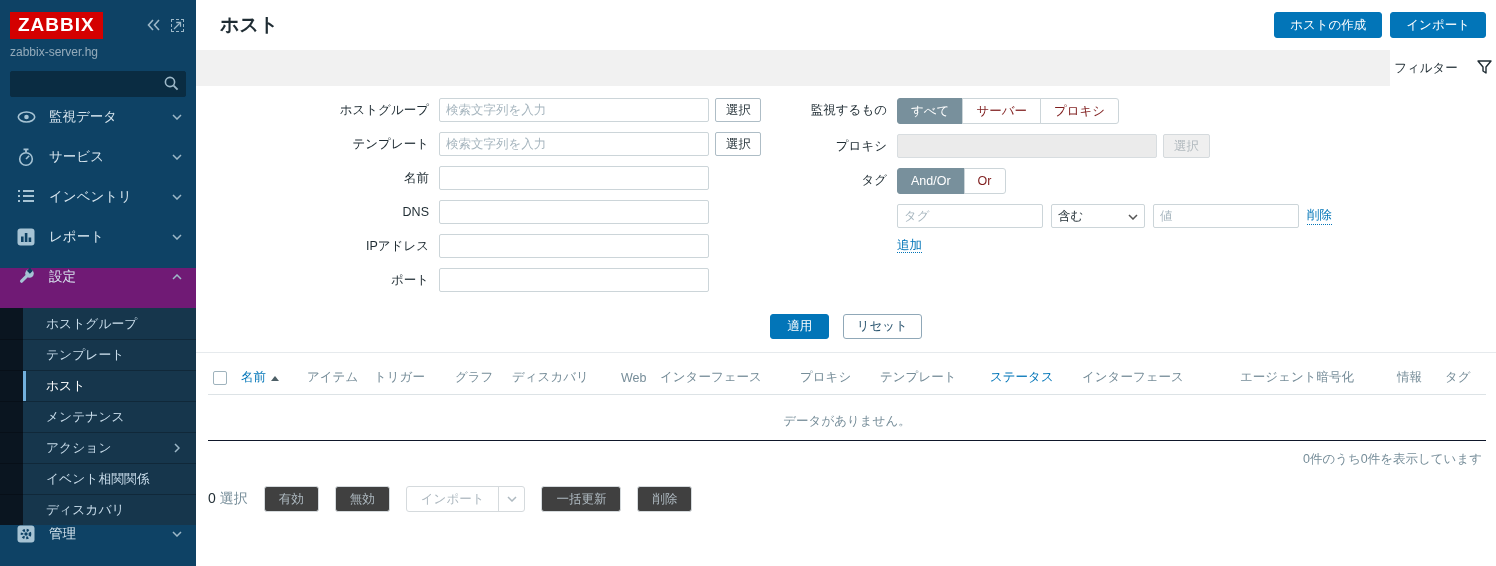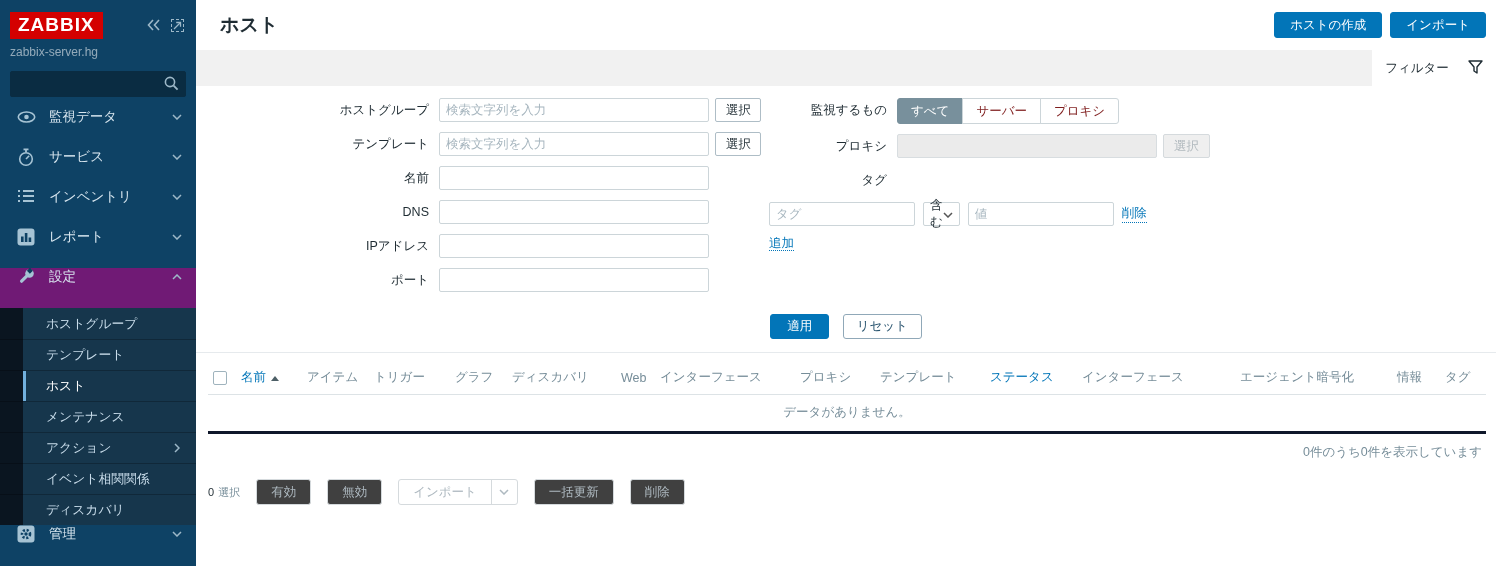--- a/index.html
+++ b/index.html
@@ -33,21 +33,21 @@
   .submenu-item.selected { color:#fff; }
   .submenu-item.selected::after { content:""; position:absolute; left:23px; top:0; bottom:0; width:3px; background:#72b0dd; }
 
   
   .main { flex:1; background:#fff; display:flex; flex-direction:column; min-width:0; }
   .page-header { height:50px; display:flex; align-items:center; padding:0 10px 0 24px; }
   .page-title { font-size:19px; color:#1f2c33; }
   .header-buttons { margin-left:auto; display:flex; gap:8px;border-radius:9px; }
   .btn-blue { background:#0275b8; color:#fff; border:1px solid #0275b8; border-radius:3px; height:26px; padding:0 15px; font-size:12.5px; font-family:inherit; cursor:pointer; }
   .tabbar { height:36px; background:#f1f1f1; display:flex; justify-content:flex-end; }
-  .filter-tab { background:#fff; width:124px; display:flex; align-items:center; justify-content:center; gap:19px; color:#1f2c33; font-size:12.5px; cursor:pointer; }
+  .filter-tab { background:#fff; width:106px; display:flex; align-items:center; justify-content:center; gap:19px; color:#1f2c33; font-size:12.5px; cursor:pointer; }
 
   .filter-body { display:flex; padding-top:12px; background:#fff; }
   .f-grid { display:grid; row-gap:10px; align-content:start; }
   .f-left { grid-template-columns:237px 270px 46px; column-gap:6px; }
   .f-right { margin-left:8px; grid-template-columns:122px auto; column-gap:6px; }
   .f-label { text-align:right; line-height:24px; padding-right:4px; color:#1f2c33; white-space:nowrap; }
   .f-input { height:24px; border:1px solid #ccd5d9; border-radius:2px; padding:0 6px; font-size:12.5px; font-family:inherit; color:#1f2c33; width:100%; outline:none; }
   .f-input::placeholder { color:#a7b6bf; }
   .f-input.disabled { background:#ebebeb; border-color:#d8dde0; }
   .btn-gray { height:24px; padding:0 10px; background:#fff; border:1px solid #aebdc6; border-radius:2px; font-size:12.5px; font-family:inherit; color:#1f2c33; cursor:pointer; white-space:nowrap; }
@@ -67,26 +67,26 @@
 
   .filter-actions { text-align:center; padding:22px 0 13px; border-bottom:1px solid #e6eaed; background:#fff; }
   .btn-apply { background:#0275b8; color:#fff; border:1px solid #0275b8; border-radius:3px; height:25px; padding:0 16px; font-size:12.5px; font-family:inherit; cursor:pointer; }
   .btn-reset { background:#fff; color:#28536e; border:1px solid #90a8b8; border-radius:3px; height:25px; padding:0 13px; font-size:12.5px; font-family:inherit; cursor:pointer; margin-left:10px; }
 
   .table-wrap { padding:8px 10px 0 12px; }
   table { width:100%; border-collapse:collapse; table-layout:fixed; }
   th { text-align:left; font-weight:400; color:#768d99; font-size:12.5px; padding:8px 5px; border-bottom:1px solid #dde3e6; white-space:nowrap; overflow:hidden; }
   th.sortable { color:#0275b8; cursor:pointer; }
   .sort-asc { display:inline-block; width:0; height:0; border-left:4px solid transparent; border-right:4px solid transparent; border-bottom:5px solid #4d5f66; margin-left:5px; }
-  td.empty { text-align:center; color:#768d99; padding:9px 5px 10px; border-bottom:3px solid #0f172a; font-size:12.5px; }
+  td.empty { text-align:center; color:#768d99; padding:18px 5px 10px; border-bottom:1px solid #0f172a; font-size:12.5px; }
   .checkbox { display:inline-block; width:14px; height:14px; border:1px solid #9fb3bd; border-radius:2px; background:#fff; cursor:pointer; vertical-align:middle; }
   .stats { text-align:right; color:#768d99; padding:10px 4px 4px; font-size:12.5px; }
 
   .action-bar { display:flex; align-items:center; gap:16px; margin:14px 0 0 12px; }
-  .sel-count { font-size:11px; }
+  .sel-count { font-size:14px; }
   .sel-count .cnt { color:#1f2c33; }
   .sel-count .lbl { color:#768d99; margin-left:4px; }
   .btn-action { height:26px; padding:0 14px; background:#404040; border:1px solid #d5dadd; border-radius:3px; color:#aeb9c0; font-size:12.5px; font-family:inherit; cursor:default; }
   .btn-split { display:inline-flex; height:26px; border:1px solid #d5dadd; border-radius:3px; color:#aeb9c0; align-items:stretch; }
   .btn-split .main-part { padding:0 14px; display:flex; align-items:center; }
   .btn-split .chev-part { width:26px; display:flex; align-items:center; justify-content:center; border-left:1px solid #d5dadd; }
 </style>
 </head>
 <body>
 
@@ -318,20 +318,26 @@
           </div>
         </div>
 
         <div class="f-label">プロキシ</div>
         <div style="display:flex; gap:6px; align-items:center;">
           <input class="f-input disabled w260" disabled="" style="">
           <button class="btn-gray disabled">選択</button>
         </div>
 
         <div class="f-label">タグ</div>
+        <div>
+          <div class="seg">
+            <span class="seg-item selected">And/Or</span>
+            <span class="seg-item">Or</span>
+          </div>
+        </div>
 
         <span></span>
         <div class="tag-row">
           <input class="f-input w146" placeholder="タグ" style="">
           <div class="select-like">
             <span>含む</span>
             <span>
               <svg width="10" height="6" viewBox="0 0 10 6">
                   <polyline points="1,1 5,5 9,1" fill="none" stroke="#555" stroke-width="1.5"></polyline>
                 </svg>

